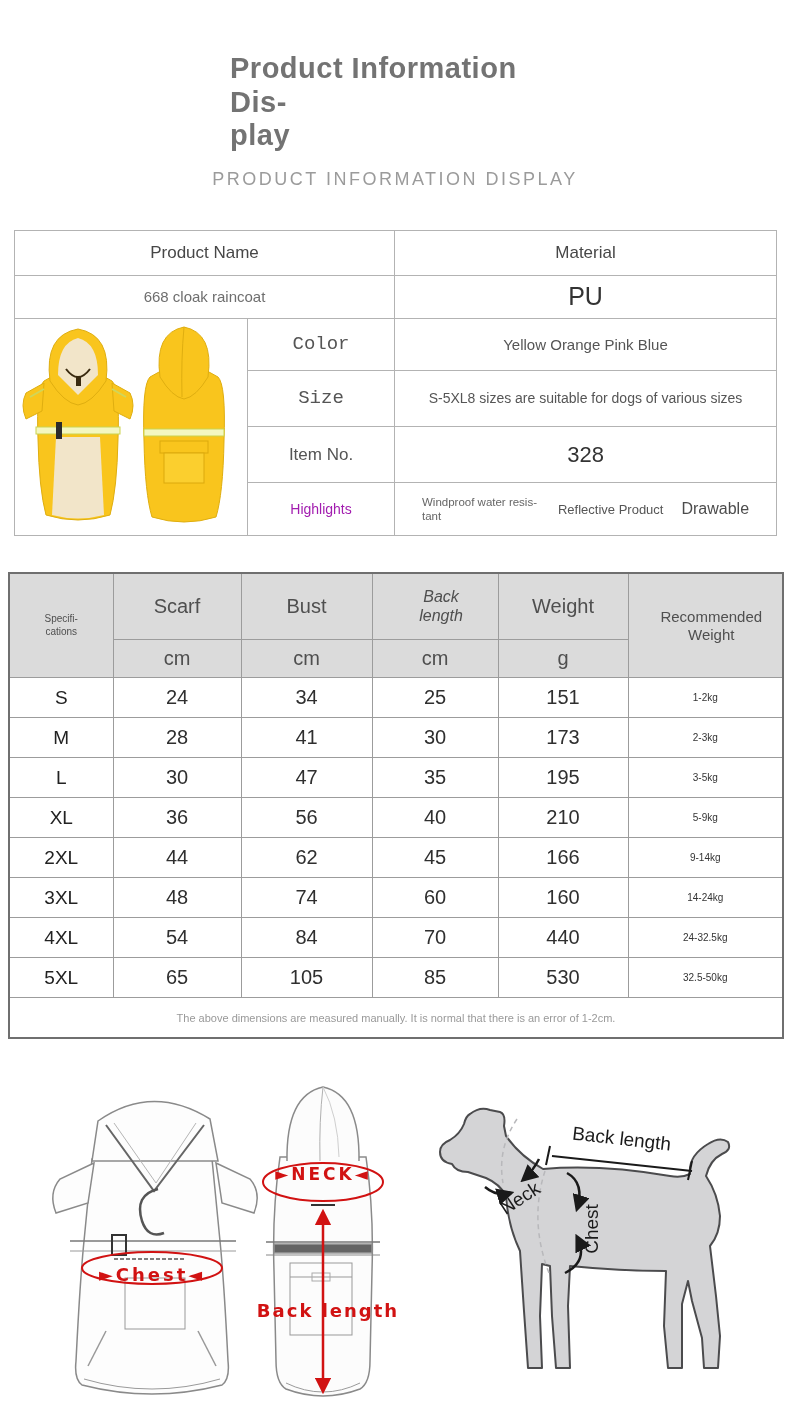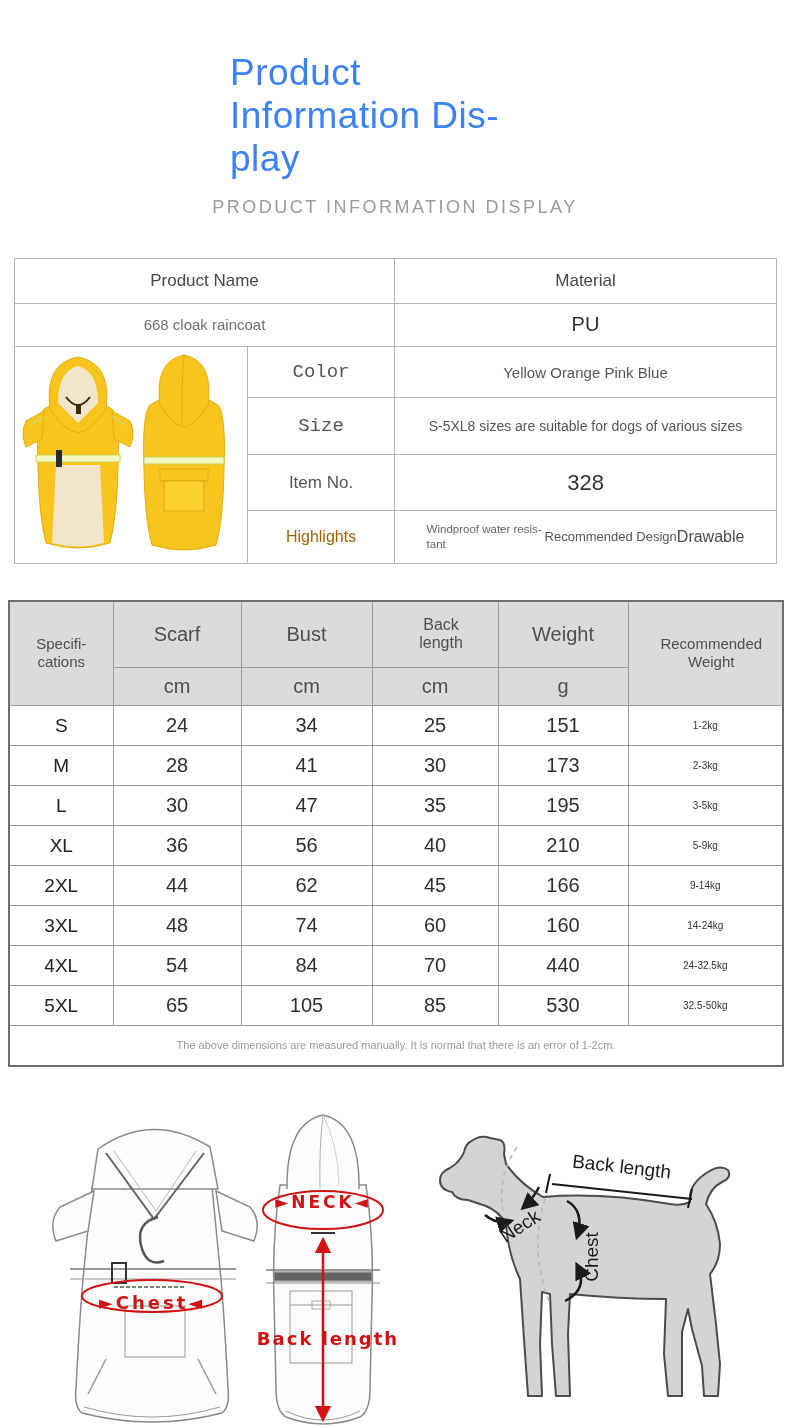--- a/index.html
+++ b/index.html
@@ -7,62 +7,62 @@
   body {
     width:790px; height:1427px; overflow:hidden;
     font-family:"Liberation Sans", sans-serif;
     color:#333;
   }
   .pre { white-space:pre-line; }
 
   
   .title-block { width:330px; margin:52px auto 0 auto; }
   .page-title {
-    font-size:37px; line-height:1.16; color:#3b82f6; font-weight:400;
+    font-size:29px; line-height:1.16; color:#737373; font-weight:700;
     letter-spacing:0.5px; white-space:pre-line;
   }
   .page-subtitle {
     margin-top:16px; text-align:center;
     font-size:18px; color:#9b9b9b; letter-spacing:2.5px; font-weight:400;
   }
 
   
   table { border-collapse:collapse; table-layout:fixed; }
   .info-table { width:762px; margin:40px 14px 0 14px; }
   .info-table td { border:1px solid #b3b3b3; text-align:center; vertical-align:middle; }
   .info-table tr.it-head { height:45px; }
   .info-table tr.it-head td { font-size:17px; color:#474747; }
   .info-table tr.it-vals { height:43px; }
   .it-vals .pn-value { font-size:15px; color:#6e6e6e; }
-  .it-vals .pu-value { font-size:20px; color:#333; }
+  .it-vals .pu-value { font-size:25px; color:#333; }
   .r-color { height:51px; } .r-size { height:56px; } .r-item { height:55px; } .r-high { height:52px; }
   .photo-cell { background:#fff; padding:0; }
   .lbl { color:#555; }
   .lbl-lg { font-size:19px;font-family:Liberation Mono, monospace; }
   .lbl-md { font-size:17px; }
-  .lbl-sm { font-size:16px; color:#a16207; }
+  .lbl-sm { font-size:14px; color:#a21caf; }
   .val { font-size:15px; color:#555; }
   .val-size { font-size:14px; }
   .val-item { font-size:22px; color:#333; }
-  .hl-wrap { display:flex; align-items:center; justify-content:center; padding:0 8px; }
+  .hl-wrap { display:flex; align-items:center; justify-content:center; gap:18px; padding:0 8px; }
   .hl-1 { font-size:11.5px; color:#666; width:118px; text-align:left; white-space:pre-line; line-height:1.25; }
   .hl-2 { font-size:13px; color:#555; }
   .hl-3 { font-size:16px; color:#4c4c4c; }
 
   
   .spec-table { width:774px; margin:36px 8px 0 8px; border:2px solid #6f6f6f; }
   .spec-table th, .spec-table td {
     border:1px solid #9c9c9c; text-align:center; vertical-align:middle; font-weight:normal;
   }
   .spec-table thead th { background:#dbdbdb; color:#4f4f4f; }
   .spec-table .h-row1 { height:67px; }
   .spec-table .h-row2 { height:38px; }
-  .th-spec { font-size:15px; text-align:left; padding-left:0; line-height:1.25; }
+  .th-spec { font-size:10px; text-align:left; padding-left:0; line-height:1.25; }
   .th-col { font-size:20px; }
-  .th-back { font-size:16px; text-align:left; padding-left:12px; line-height:1.15; }
+  .th-back { font-size:16px; text-align:left; padding-left:12px; line-height:1.15;font-style:italic; }
   .th-reco { font-size:15px; text-align:left; padding-left:12px; line-height:1.2; }
   .th-unit { font-size:20px; font-weight:bold; color:#2b2b2b; }
   .spec-table tbody tr { height:40px; }
   .c-size { font-size:19px; font-weight:bold; color:#222; }
   .c-num { font-size:20px; color:#2f2f2f; }
   .c-reco { font-size:10px; color:#333; }
   .note-row { height:54px; }
   .note-row td { font-size:11px; color:#999; }
 
   
@@ -135,21 +135,21 @@
     <tr class="r-item">
       <td class="lbl lbl-md">Item No.</td>
       <td class="val val-item">328</td>
     </tr>
     <tr class="r-high">
       <td class="lbl lbl-sm">Highlights</td>
       <td class="val">
         <div class="hl-wrap">
           <span class="hl-1">Windproof water resis-
 tant</span>
-          <span class="hl-2">Recommended Design</span>
+          <span class="hl-2">Reflective Product</span>
           <span class="hl-3">Drawable</span>
         </div>
       </td>
     </tr>
   </tbody>
 </table>
 
 <table class="spec-table">
   <colgroup>
     <col style="width:104px">

